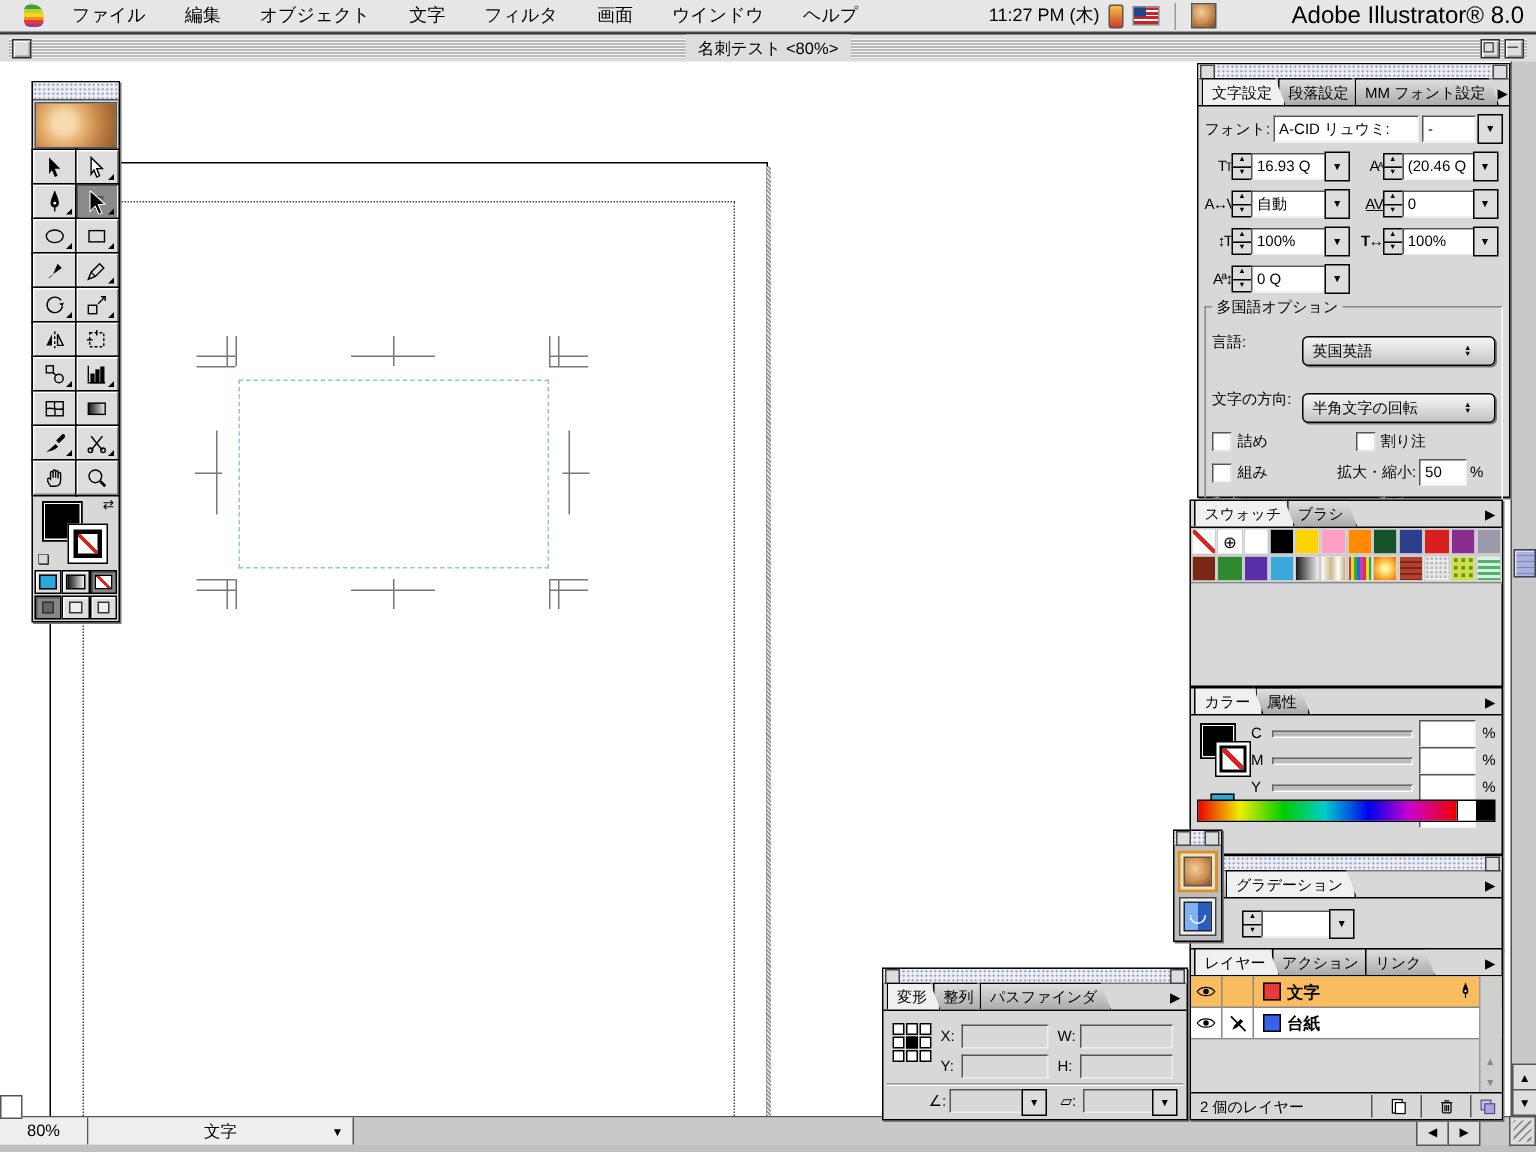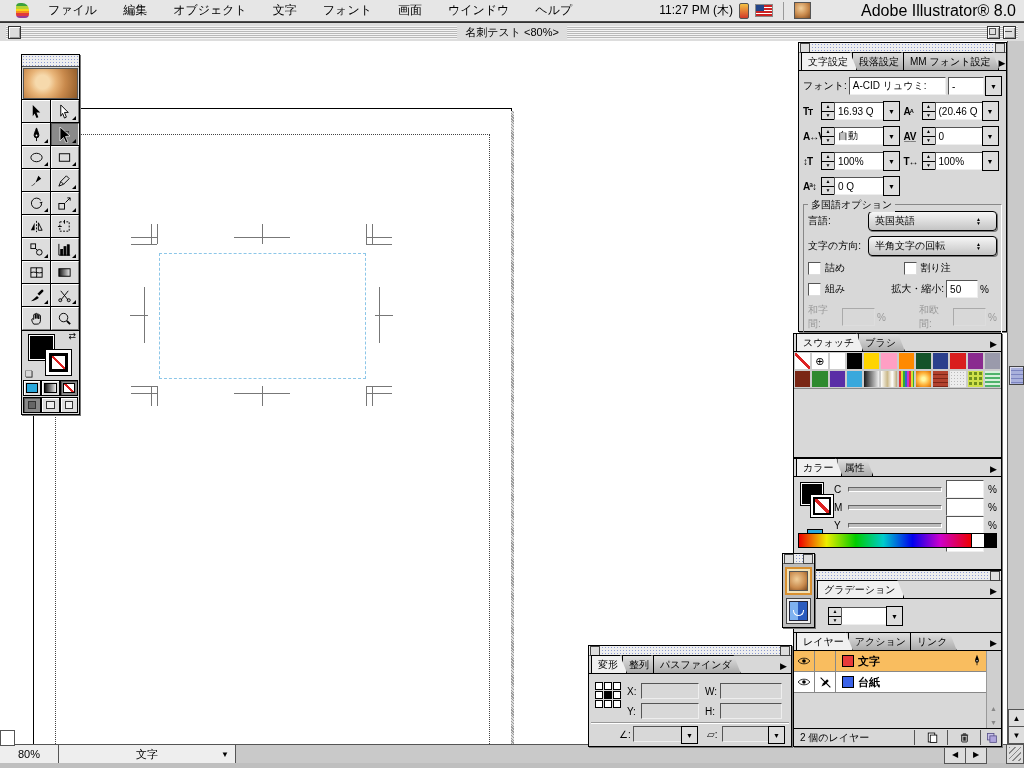--- a/index.html
+++ b/index.html
@@ -10,21 +10,21 @@
   .tfield{background:#FFF;border:1px solid;border-color:#555 #EEE #EEE #555;height:14px;
           font-size:10px;padding:1px 3px;display:inline-flex;align-items:center;}
   .dbtn{width:15px;height:18px;background:#DDD;border:1px solid #000;display:inline-flex;
         align-items:center;justify-content:center;font-size:7px;margin-left:-1px;}
   .spin{width:14px;height:18px;display:inline-flex;flex-direction:column;margin-right:-1px;}
   .spin span{flex:1;background:#DDD;border:1px solid #000;display:flex;align-items:center;
         justify-content:center;font-size:5px;line-height:5px;}
   .spin span+span{margin-top:-1px;}
   .mac-pop{height:18px;border:1px solid #000;border-radius:4px;
         background:linear-gradient(#F6F6F6,#C4C4C4);box-shadow:1px 1px 0 #777;
-        display:inline-flex;align-items:center;padding:0 15px 0 6px;font-size:10px;}
+        display:inline-flex;align-items:center;padding:0 15px 0 6px;font-size:10px;margin-top:13px;}
   .pop-arrows{margin-left:auto;padding-left:6px;display:flex;flex-direction:column;
         align-items:center;font-size:5px;line-height:4px;}
   .cb{width:11px;height:11px;background:#FFF;border:1px solid;border-color:#555 #DDD #DDD #555;
         display:inline-block;margin-right:4px;flex:none;}
 
   
   #menubar{position:absolute;left:0;top:0;width:1024px;height:21px;background:#E6E6E6;
         border-bottom:1px solid #4A4A4A;display:flex;align-items:center;gap:0;}
   .menu-item{padding:0 13px;font-size:12px;}
   #apple{width:13px;height:15px;margin:0 6px 0 16px;border-radius:4px 7px 4px 4px;
@@ -121,21 +121,21 @@
   #color-btn:before{content:"";position:absolute;inset:2px;background:#29A8DC;border:1px solid #000;}
   #grad-btn:before{content:"";position:absolute;inset:2px;background:linear-gradient(90deg,#111,#EEE);border:1px solid #000;}
   #none-btn:before{content:"";position:absolute;inset:2px;background:
         linear-gradient(45deg,transparent 42%,#D22 42% 58%,transparent 58%) #FFF;border:1px solid #000;}
   .scr:before{content:"";position:absolute;inset:3px 4px;border:1px solid #333;background:#EEE;}
   .scr.pressed:before{background:#666;}
 
   
   #char-palette{left:798px;top:42px;width:207px;height:288px;}
   .prow{display:flex;align-items:center;padding:0 4px;margin-top:5px;gap:2px;}
-  .picon{width:18px;font-size:10px;font-weight:bold;text-align:left;flex:none;letter-spacing:-1px;}
+  .picon{width:18px;font-size:10px;font-weight:normal;text-align:right;flex:none;letter-spacing:-1px;}
   .half{display:flex;align-items:center;flex:1;gap:0;}
   #group-box{margin:8px 4px 0;border:1px solid;border-color:#888 #FFF #FFF #888;position:relative;padding:4px 4px 6px;}
   #group-title{position:absolute;top:-7px;left:4px;background:#D8D8D8;padding:0 3px;font-size:10px;}
   .grayrow{color:#999;gap:33px;}
   .grayrow .tfield{border-color:#AAA #DDD #DDD #AAA;background:#D8D8D8;}
 
   
   #swatch-palette{left:793px;top:333px;width:207px;height:123px;}
   #swatch-grid{display:grid;grid-template-columns:repeat(12,1fr);background:#FFF;border-bottom:1px solid #888;}
   .swatch{height:16px;border:1px solid #FFF;outline:1px solid #CCC;outline-offset:-1px;position:relative;}
@@ -213,21 +213,21 @@
 
 <div id="screen">
 
   <div id="menubar">
     <div id="apple"></div>
     <div id="menus" style="display: flex;">
         <span class="menu-item">ファイル</span>
         <span class="menu-item">編集</span>
         <span class="menu-item">オブジェクト</span>
         <span class="menu-item">文字</span>
-        <span class="menu-item">フォント</span>
+        <span class="menu-item">フィルタ</span>
         <span class="menu-item">画面</span>
         <span class="menu-item">ウインドウ</span>
         <span class="menu-item">ヘルプ</span>
       </div>
     <div id="menubar-right">
       <span id="clock">11:27 PM (木)</span>
       <span id="battery-icon"></span>
       <span id="flag-icon"></span>
       <span class="mb-sep"></span>
       <span id="app-icon"></span>

